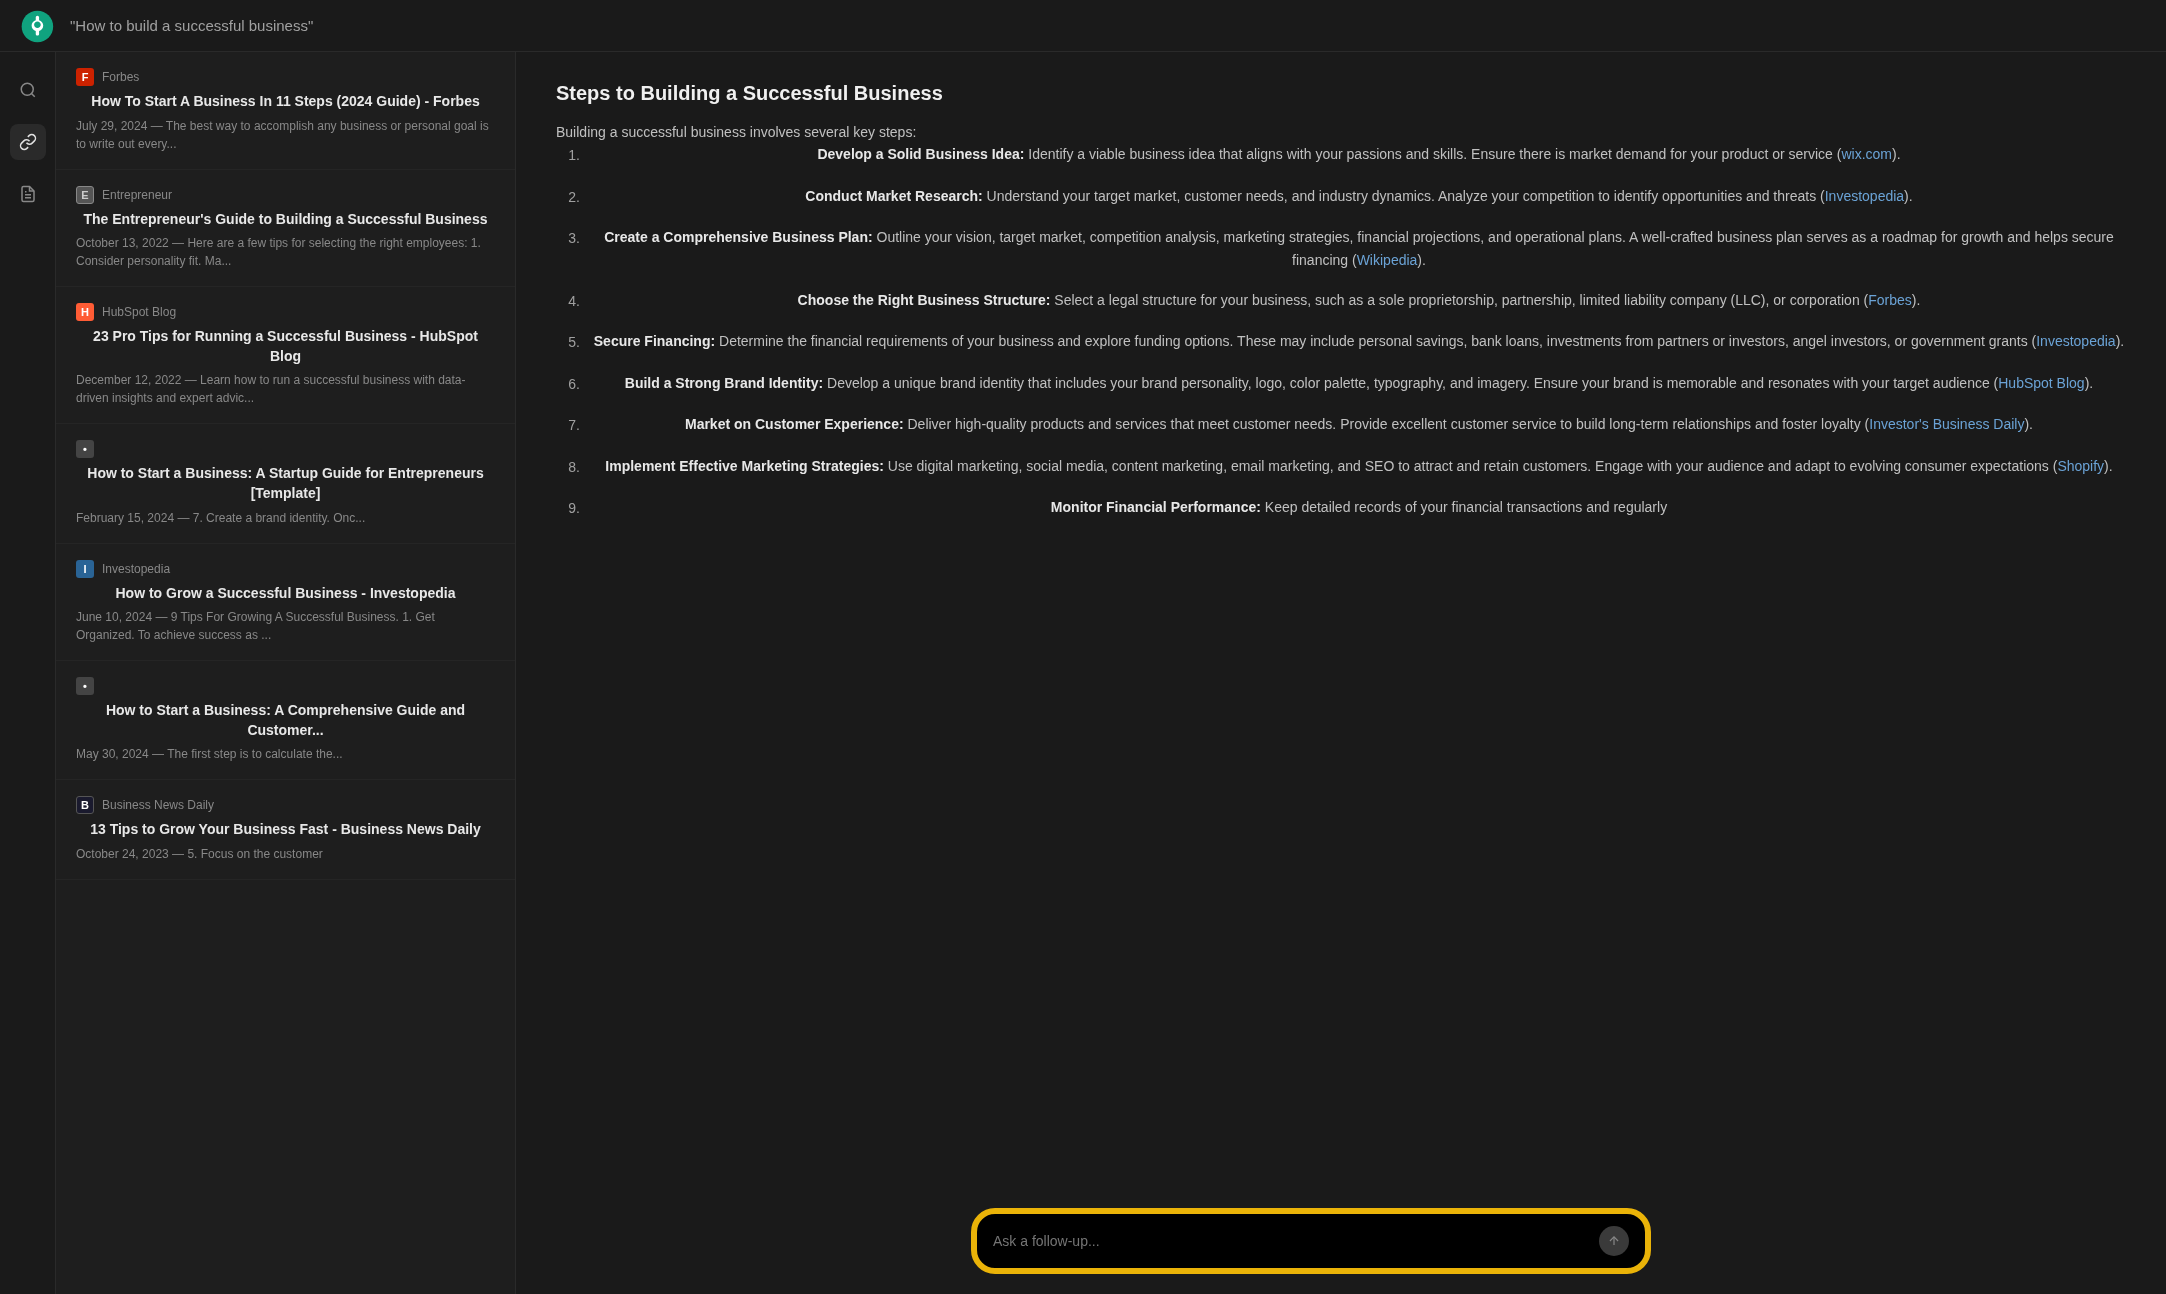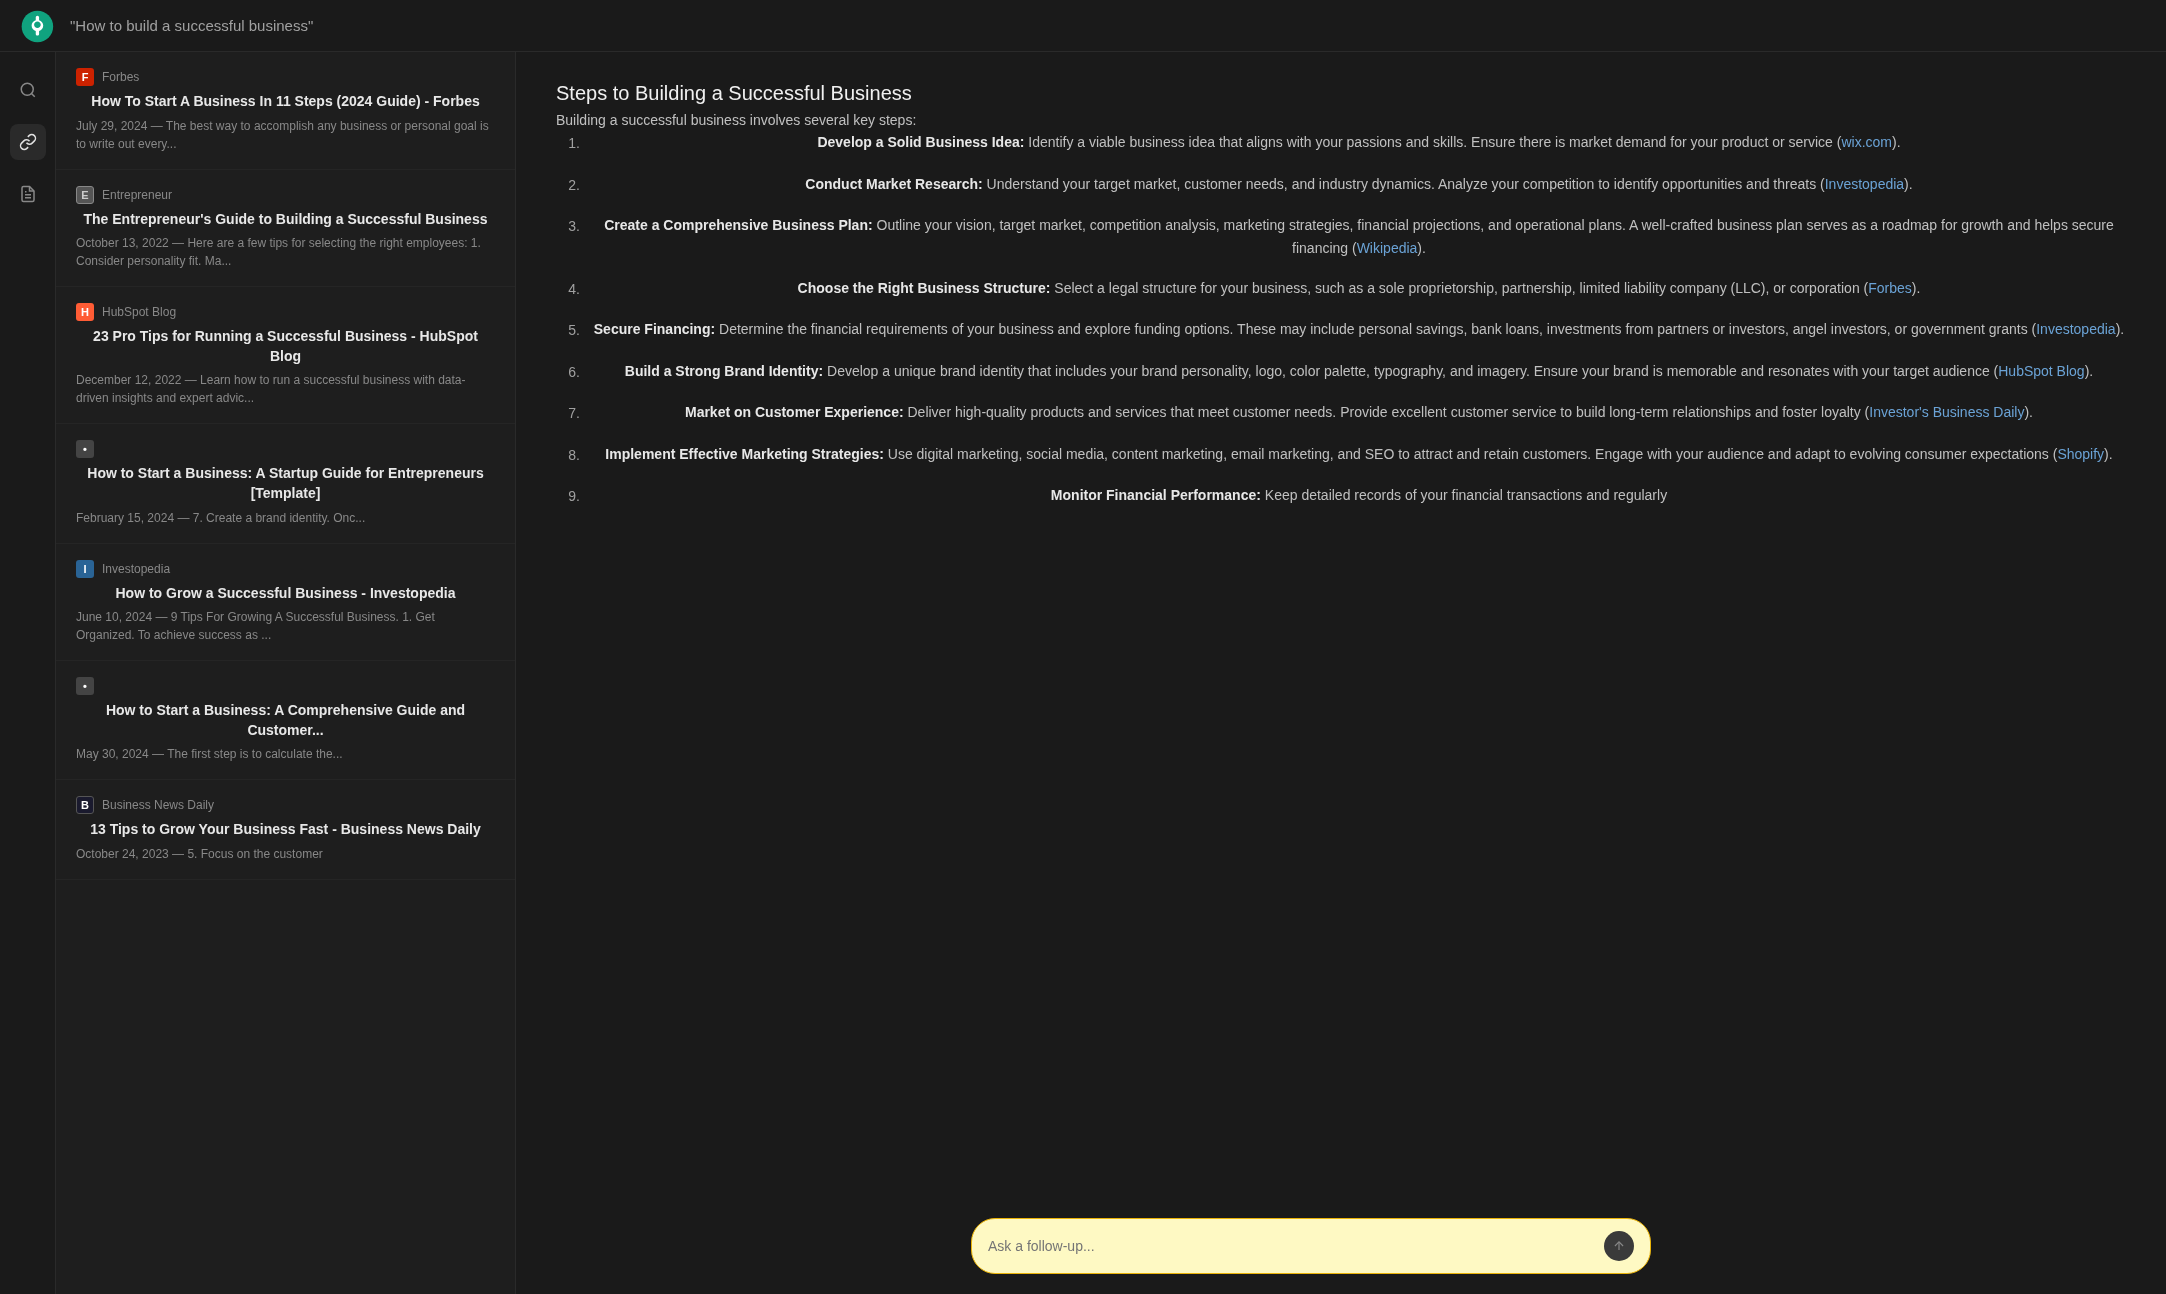--- a/index.html
+++ b/index.html
@@ -135,23 +135,23 @@
     .content-area {
       flex: 1;
       overflow-y: auto;
       padding: 30px 40px 100px 40px;
       background: #1a1a1a;
       position: relative;
     }
 
     .content-title {
       font-size: 20px;
-      font-weight: 400;
+      font-weight: 700;
       color: #f0f0f0;
-      margin-bottom: 4px;
+      margin-bottom: 16px;
     }
 
     .content-intro {
       color: #c0c0c0;
       font-size: 14px;
       line-height: 1.6;
     }
 
     .content-list {
       list-style: none;
@@ -186,27 +186,27 @@
       text-decoration: none;
     }
 
     
     .followup-bar {
       position: fixed;
       bottom: 20px;
       left: 50%;
       transform: translateX(calc(-50% + 228px));
       width: 680px;
-      background: #fef9c3;
+      background: #000000;
       border-radius: 24px;
       display: flex;
       align-items: center;
       padding: 12px 16px;
       gap: 0;
-      border: 1px solid #eab308;
+      border: 6px solid #eab308;
     }
     .followup-input {
       flex: 1;
       background: transparent;
       border: none;
       outline: none;
       color: #888;
       font-size: 14px;
     }
     .followup-send-btn {

